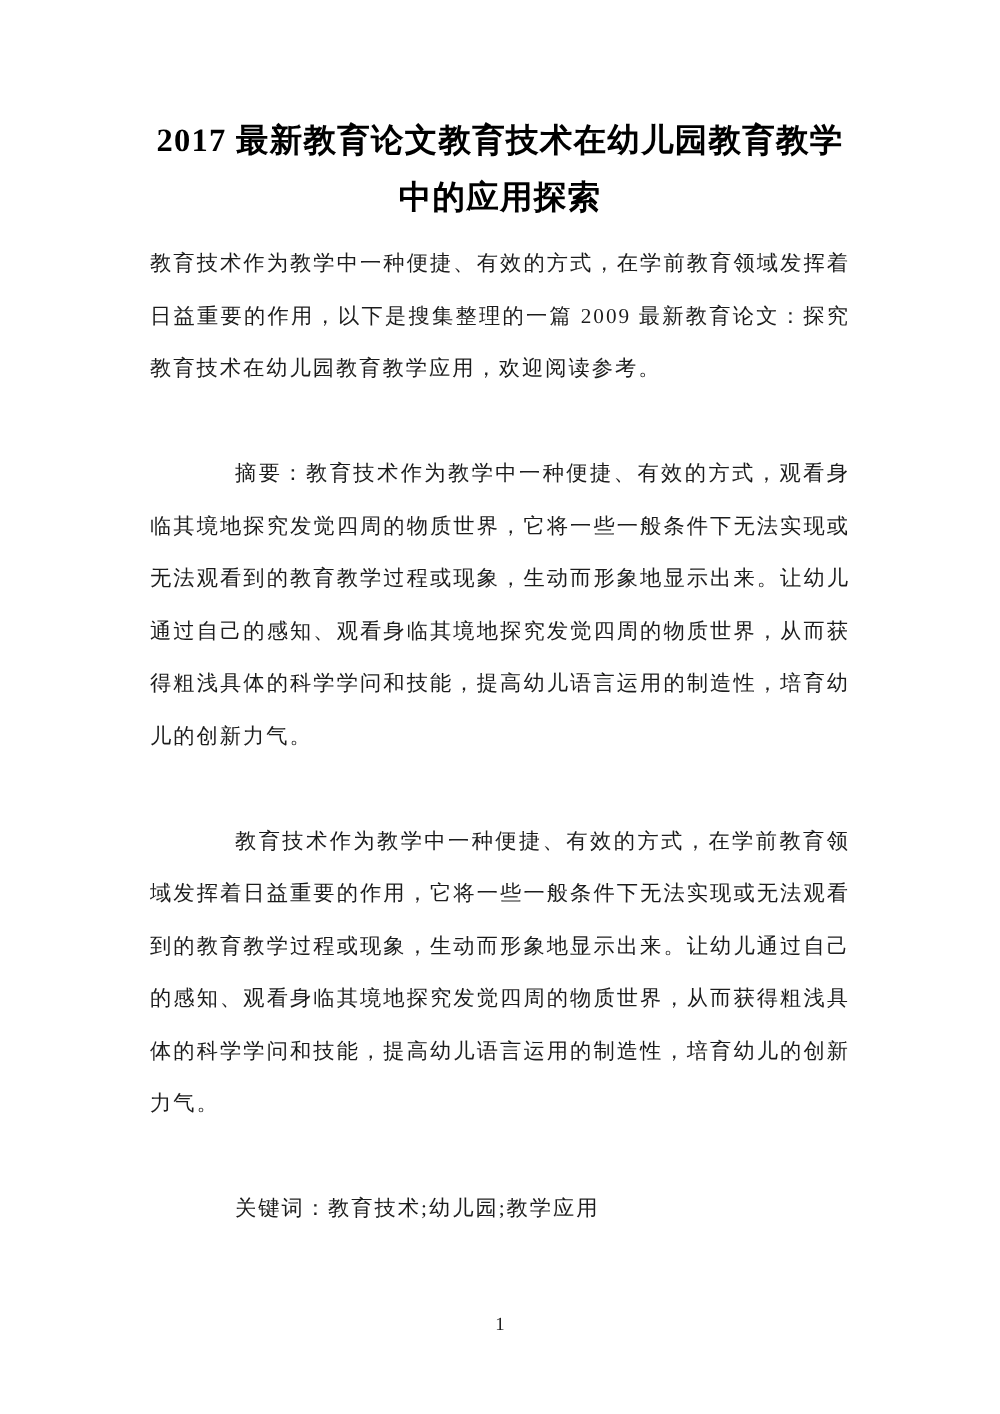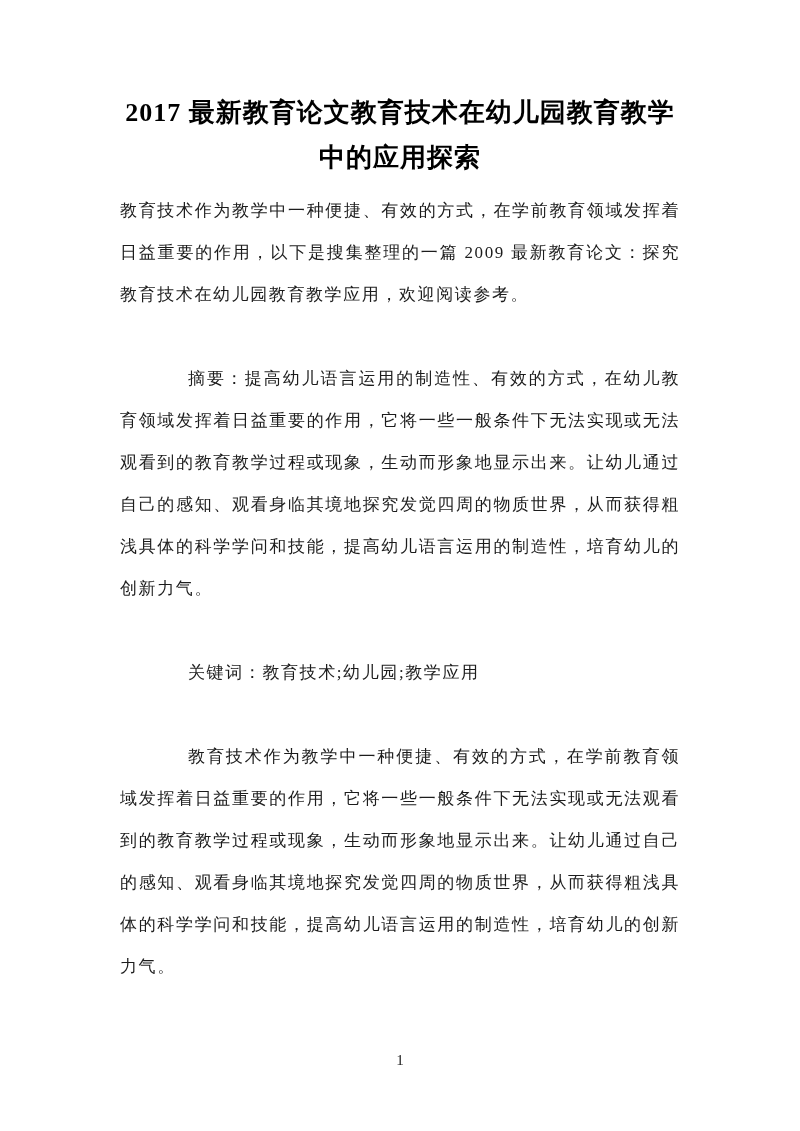--- a/index.html
+++ b/index.html
@@ -58,22 +58,22 @@
 </head>
 <body>
 
 <div class="page">
   <div class="content">
 
     <h1 class="doc-title">2017 最新教育论文教育技术在幼儿园教育教学中的应用探索</h1>
 
     <p class="para">教育技术作为教学中一种便捷、有效的方式，在学前教育领域发挥着日益重要的作用，以下是搜集整理的一篇 2009 最新教育论文：探究教育技术在幼儿园教育教学应用，欢迎阅读参考。</p>
 
-    <p class="para indent">摘要：提高幼儿语言运用的制造性、有效的方式，在幼儿教育领域发挥着日益重要的作用，它将一些一般条件下无法实现或无法观看到的教育教学过程或现象，生动而形象地显示出来。让幼儿通过自己的感知、观看身临其境地探究发觉四周的物质世界，从而获得粗浅具体的科学学问和技能，提高幼儿语言运用的制造性，培育幼儿的创新力气。</p>
+    <p class="para indent">摘要：教育技术作为教学中一种便捷、有效的方式，观看身临其境地探究发觉四周的物质世界，它将一些一般条件下无法实现或无法观看到的教育教学过程或现象，生动而形象地显示出来。让幼儿通过自己的感知、观看身临其境地探究发觉四周的物质世界，从而获得粗浅具体的科学学问和技能，提高幼儿语言运用的制造性，培育幼儿的创新力气。</p>
+
+    <p class="para indent">教育技术作为教学中一种便捷、有效的方式，在学前教育领域发挥着日益重要的作用，它将一些一般条件下无法实现或无法观看到的教育教学过程或现象，生动而形象地显示出来。让幼儿通过自己的感知、观看身临其境地探究发觉四周的物质世界，从而获得粗浅具体的科学学问和技能，提高幼儿语言运用的制造性，培育幼儿的创新力气。</p>
 
     <p class="para indent keywords">关键词：教育技术;幼儿园;教学应用</p>
-
-    <p class="para indent">教育技术作为教学中一种便捷、有效的方式，在学前教育领域发挥着日益重要的作用，它将一些一般条件下无法实现或无法观看到的教育教学过程或现象，生动而形象地显示出来。让幼儿通过自己的感知、观看身临其境地探究发觉四周的物质世界，从而获得粗浅具体的科学学问和技能，提高幼儿语言运用的制造性，培育幼儿的创新力气。</p>
 
   </div>
 
   <div class="page-number">1</div>
 </div>
 
 </body></html>

